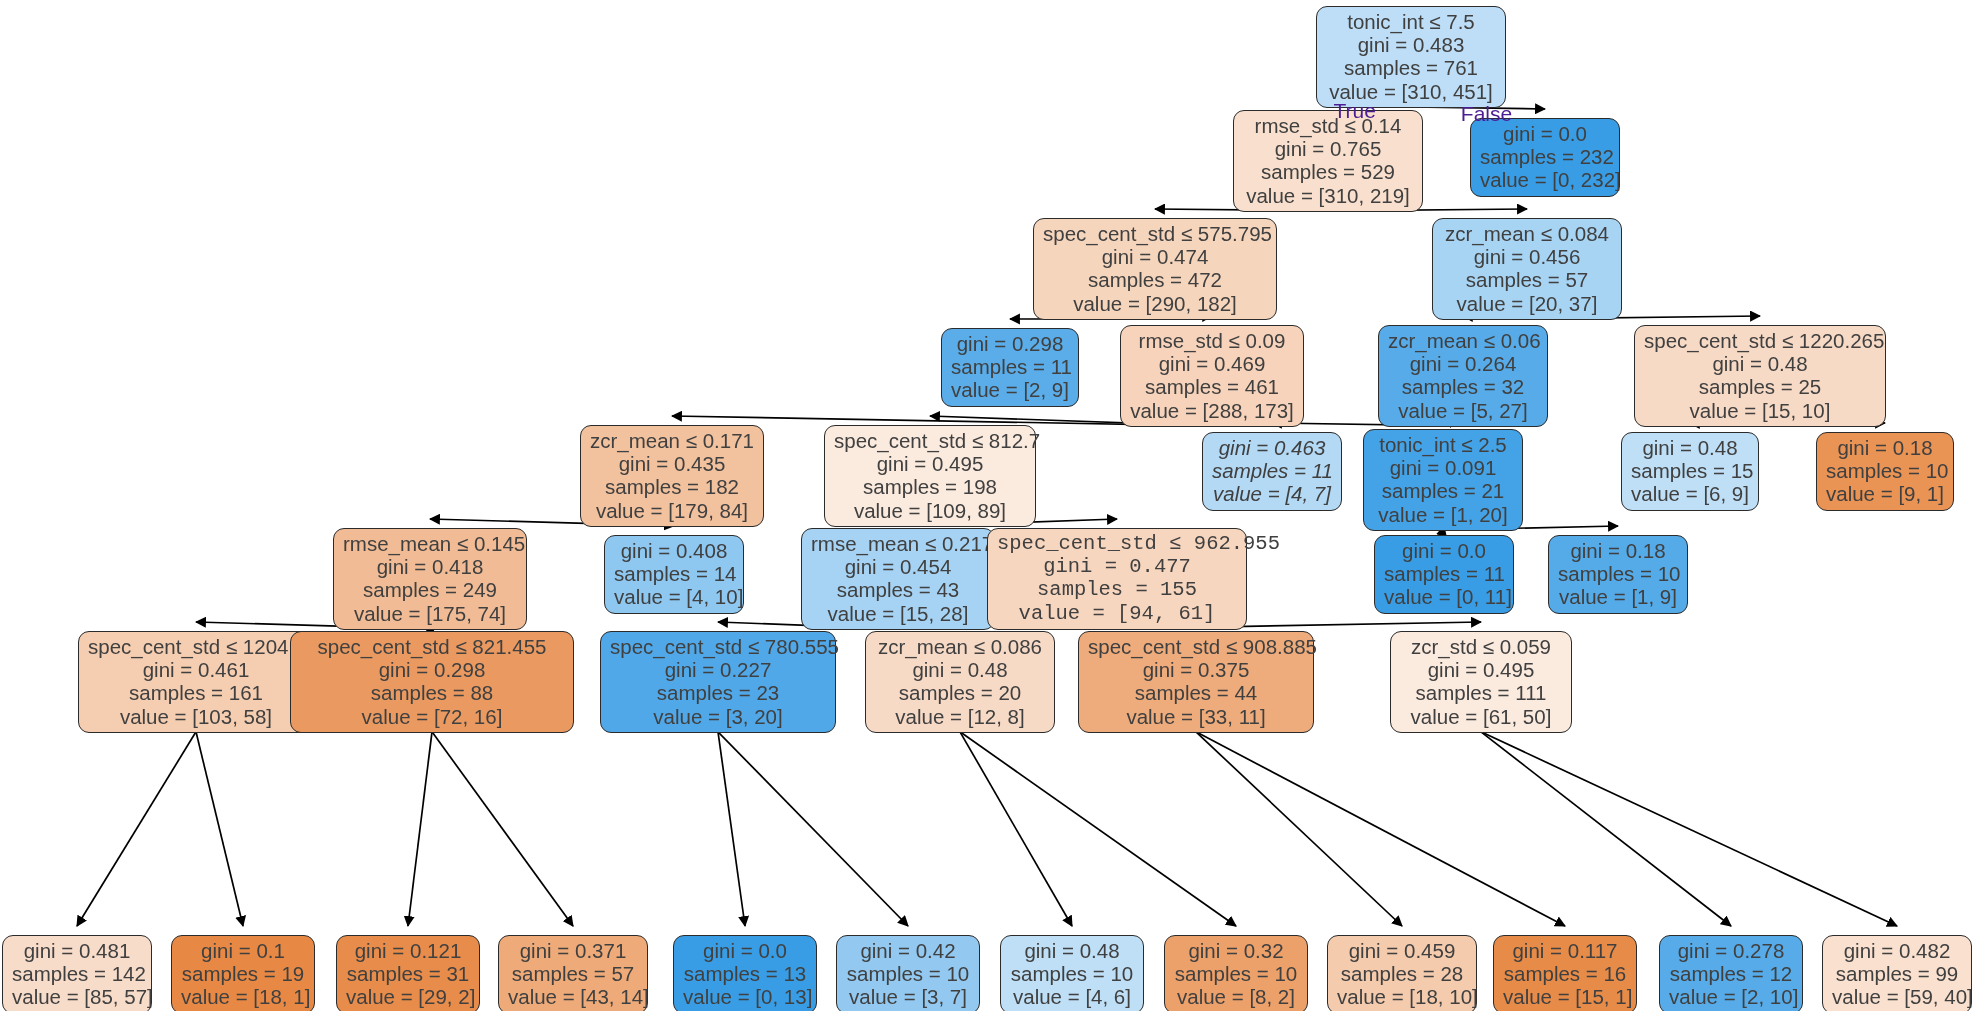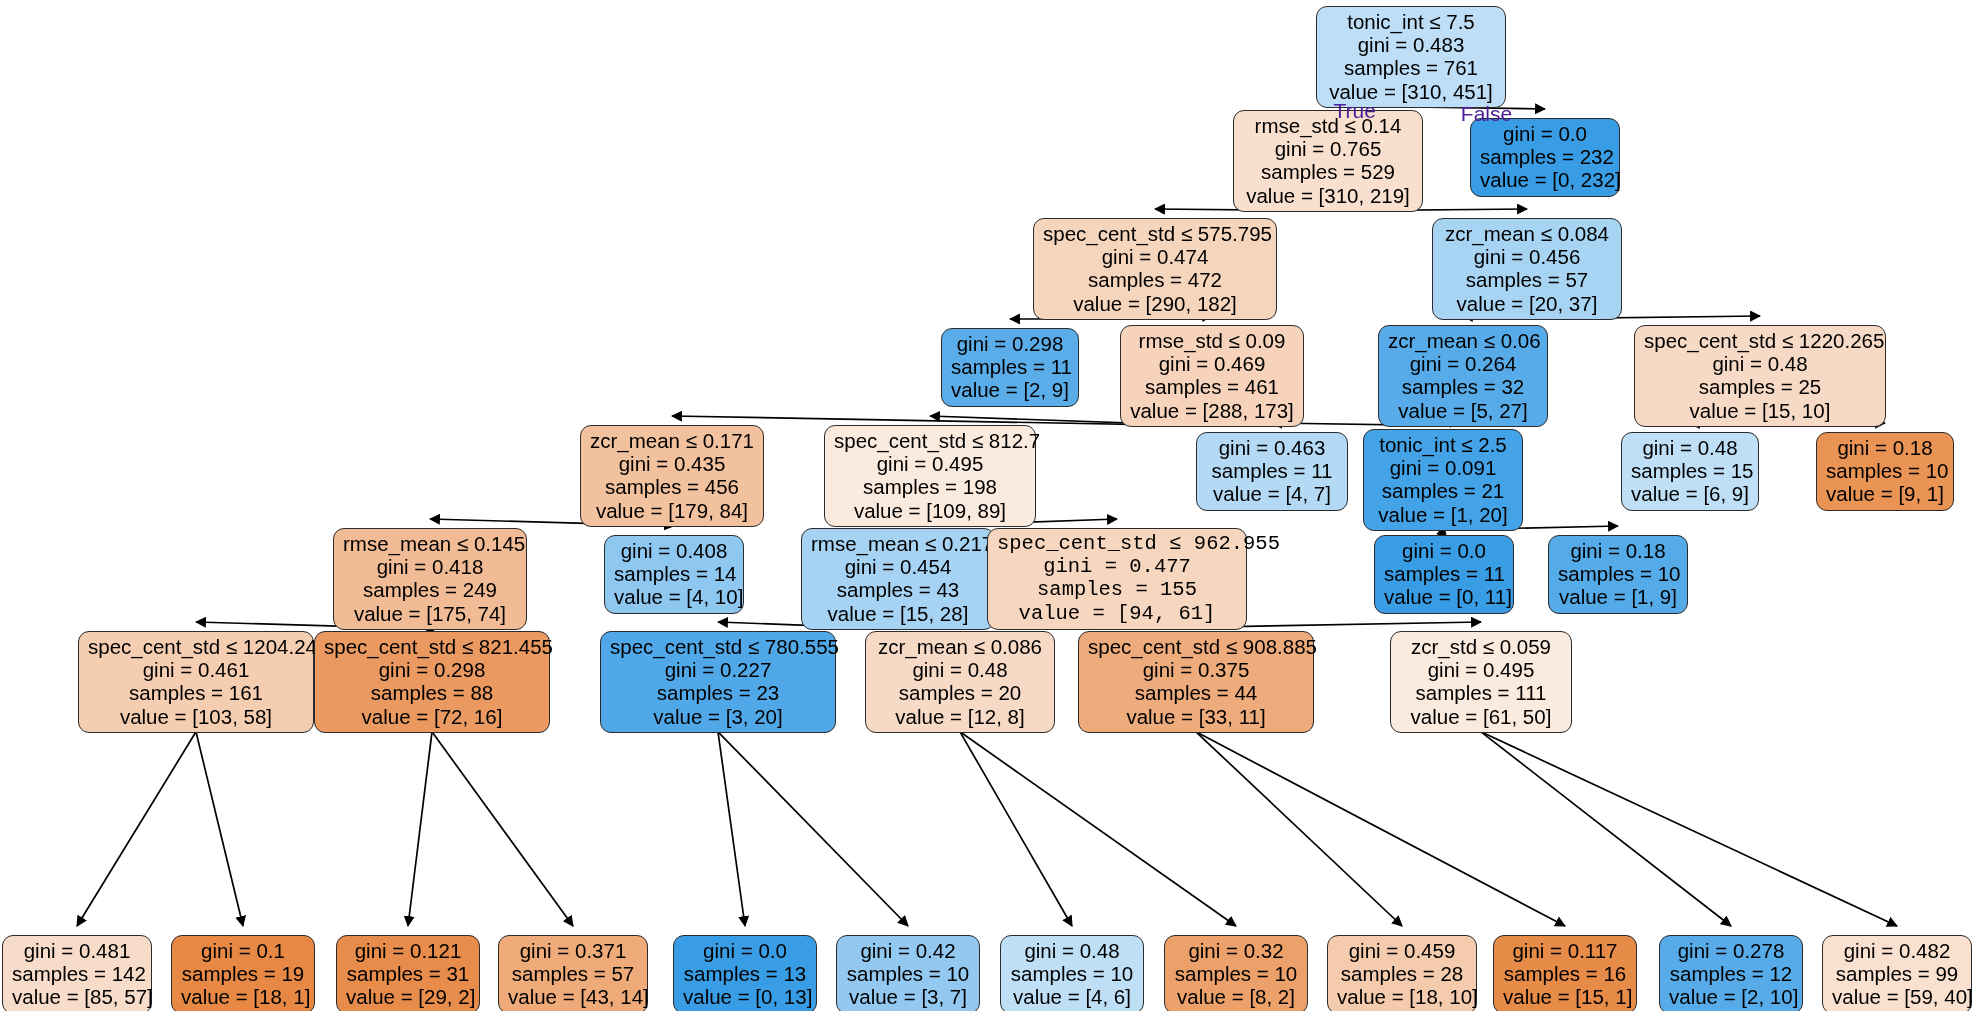--- a/index.html
+++ b/index.html
@@ -24,21 +24,21 @@
     pointer-events: none;
   }
   .node {
     position: absolute;
     box-sizing: border-box;
     border: 1.6px solid #2b2b2b;
     border-radius: 11px;
     text-align: center;
     font-size: 20.5px;
     line-height: 23.2px;
-    color: #000000;
+    color: #404040;
     padding: 3px 9px 4px 9px;
     white-space: nowrap;
     transform: translate(-50%, 0);
   }
   .node .ln {
     display: block;
   }
   .edge-label {
     position: absolute;
     font-size: 21px;
@@ -147,30 +147,30 @@
       </div>
       <div class="node" style="left: 1760px; top: 325px; width: 252px; background: rgb(247, 218, 198);">
         <span class="ln">spec_cent_std ≤ 1220.265</span>
         <span class="ln">gini = 0.48</span>
         <span class="ln">samples = 25</span>
         <span class="ln">value = [15, 10]</span>
       </div>
       <div class="node" style="left: 672px; top: 425px; width: 184px; background: rgb(242, 193, 158);">
         <span class="ln">zcr_mean ≤ 0.171</span>
         <span class="ln">gini = 0.435</span>
-        <span class="ln">samples = 456</span>
+        <span class="ln">samples = 182</span>
         <span class="ln">value = [179, 84]</span>
       </div>
       <div class="node" style="left: 930px; top: 425px; width: 212px; background: rgb(251, 234, 222);">
         <span class="ln">spec_cent_std ≤ 812.7</span>
         <span class="ln">gini = 0.495</span>
         <span class="ln">samples = 198</span>
         <span class="ln">value = [109, 89]</span>
       </div>
-      <div class="node" style="left: 1272px; top: 432px; width: 152px; background: rgb(179, 217, 245);">
+      <div class="node" style="left: 1272px; top: 432px; width: 140px; background: rgb(179, 217, 245); font-style: italic;">
         <span class="ln">gini = 0.463</span>
         <span class="ln">samples = 11</span>
         <span class="ln">value = [4, 7]</span>
       </div>
       <div class="node" style="left: 1443px; top: 429px; width: 160px; background: rgb(68, 162, 230);">
         <span class="ln">tonic_int ≤ 2.5</span>
         <span class="ln">gini = 0.091</span>
         <span class="ln">samples = 21</span>
         <span class="ln">value = [1, 20]</span>
       </div>
@@ -216,21 +216,21 @@
         <span class="ln">gini = 0.18</span>
         <span class="ln">samples = 10</span>
         <span class="ln">value = [1, 9]</span>
       </div>
       <div class="node" style="left: 196px; top: 631px; width: 236px; background: rgb(245, 205, 176);">
         <span class="ln">spec_cent_std ≤ 1204.24</span>
         <span class="ln">gini = 0.461</span>
         <span class="ln">samples = 161</span>
         <span class="ln">value = [103, 58]</span>
       </div>
-      <div class="node" style="left: 432px; top: 631px; width: 236px; background: rgb(234, 154, 97);">
+      <div class="node" style="left: 432px; top: 631px; width: 284px; background: rgb(234, 154, 97);">
         <span class="ln">spec_cent_std ≤ 821.455</span>
         <span class="ln">gini = 0.298</span>
         <span class="ln">samples = 88</span>
         <span class="ln">value = [72, 16]</span>
       </div>
       <div class="node" style="left: 718px; top: 631px; width: 236px; background: rgb(81, 168, 232);">
         <span class="ln">spec_cent_std ≤ 780.555</span>
         <span class="ln">gini = 0.227</span>
         <span class="ln">samples = 23</span>
         <span class="ln">value = [3, 20]</span>

